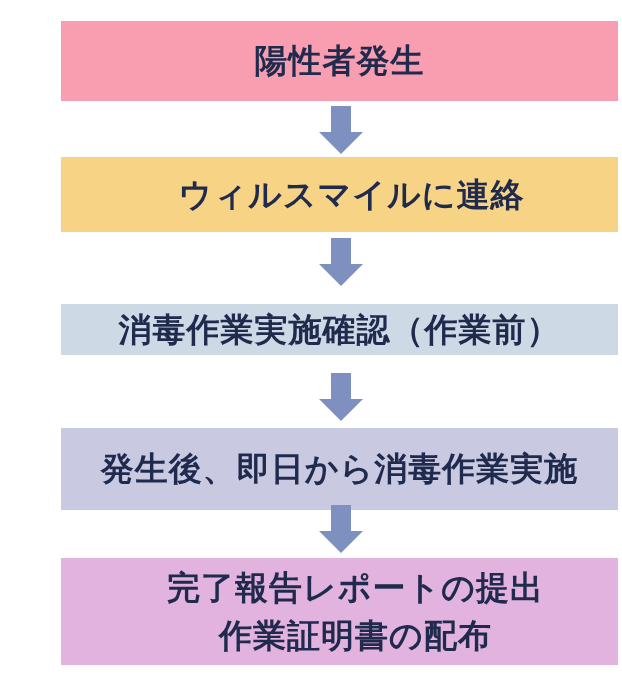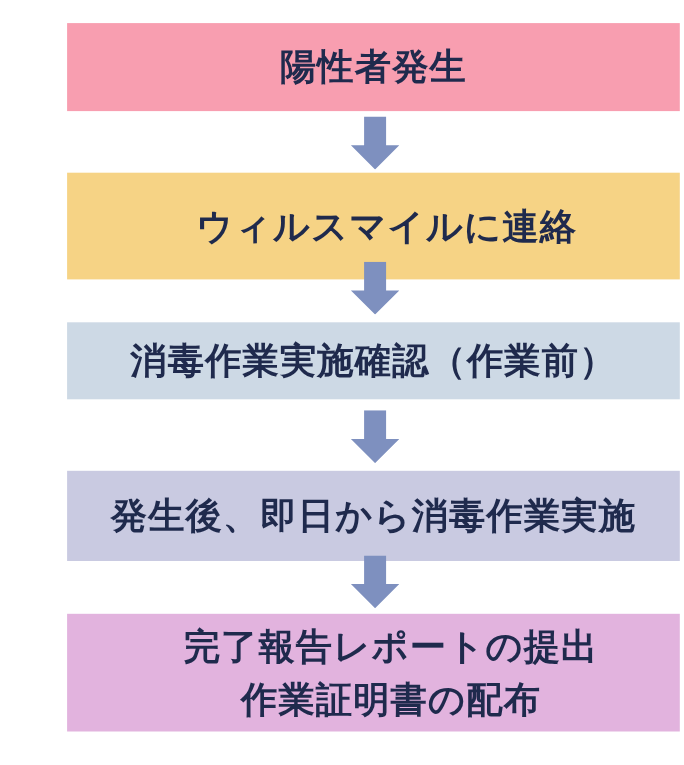--- a/index.html
+++ b/index.html
@@ -26,22 +26,22 @@
     text-align: center;
     color: #1F2A4D;
     font-weight: 700;
     font-size: 33px;
     letter-spacing: 1px;
     line-height: 1.45;
     white-space: pre-line;
     box-sizing: border-box;
   }
   .box-1 { top: 21px;  height: 80px; }
-  .box-2 { top: 157px; height: 97px; padding-left: 24px; }
-  .box-3 { top: 293px; height: 70px; }
+  .box-2 { top: 157px; height: 75px; padding-left: 24px; }
+  .box-3 { top: 304px; height: 51px; }
   .box-4 { top: 428px; height: 82px; }
   .box-5 { top: 558px; height: 107px; padding-left: 32px; }
   .flow-arrow {
     position: absolute;
     left: 291px;
     width: 44px;
     height: 48px;
     display: block;
   }
   .arrow-1 { top: 106px; }

